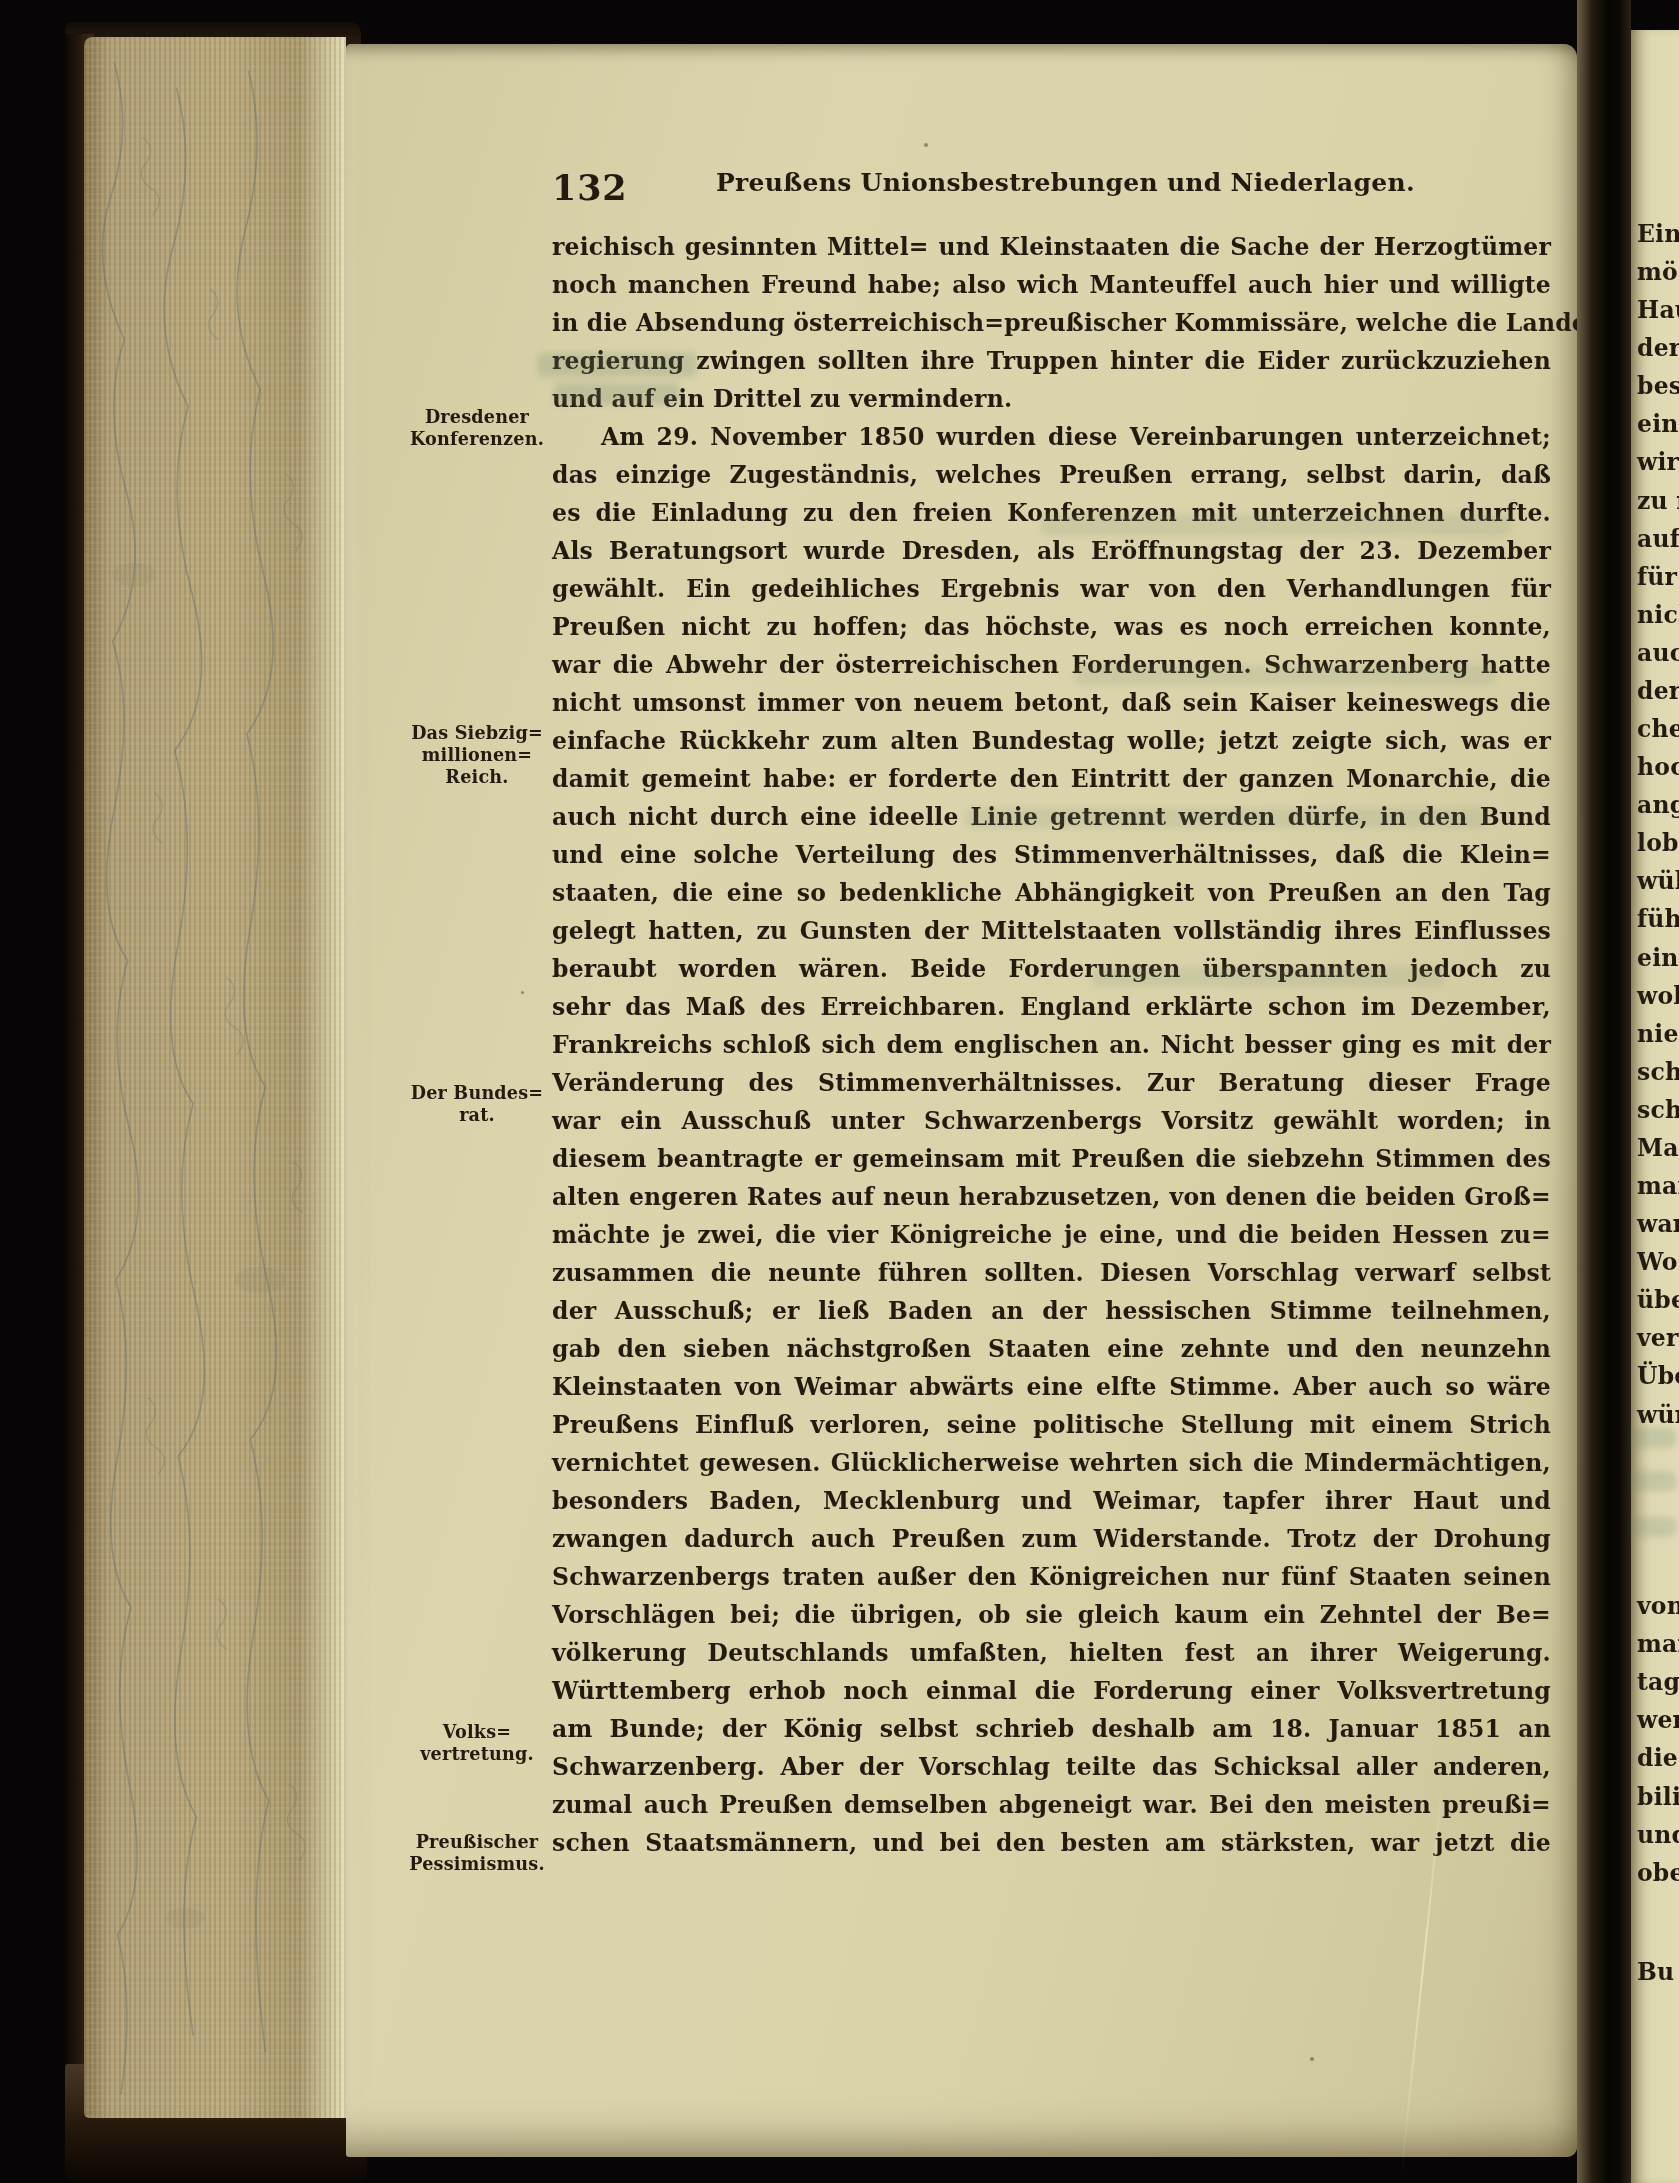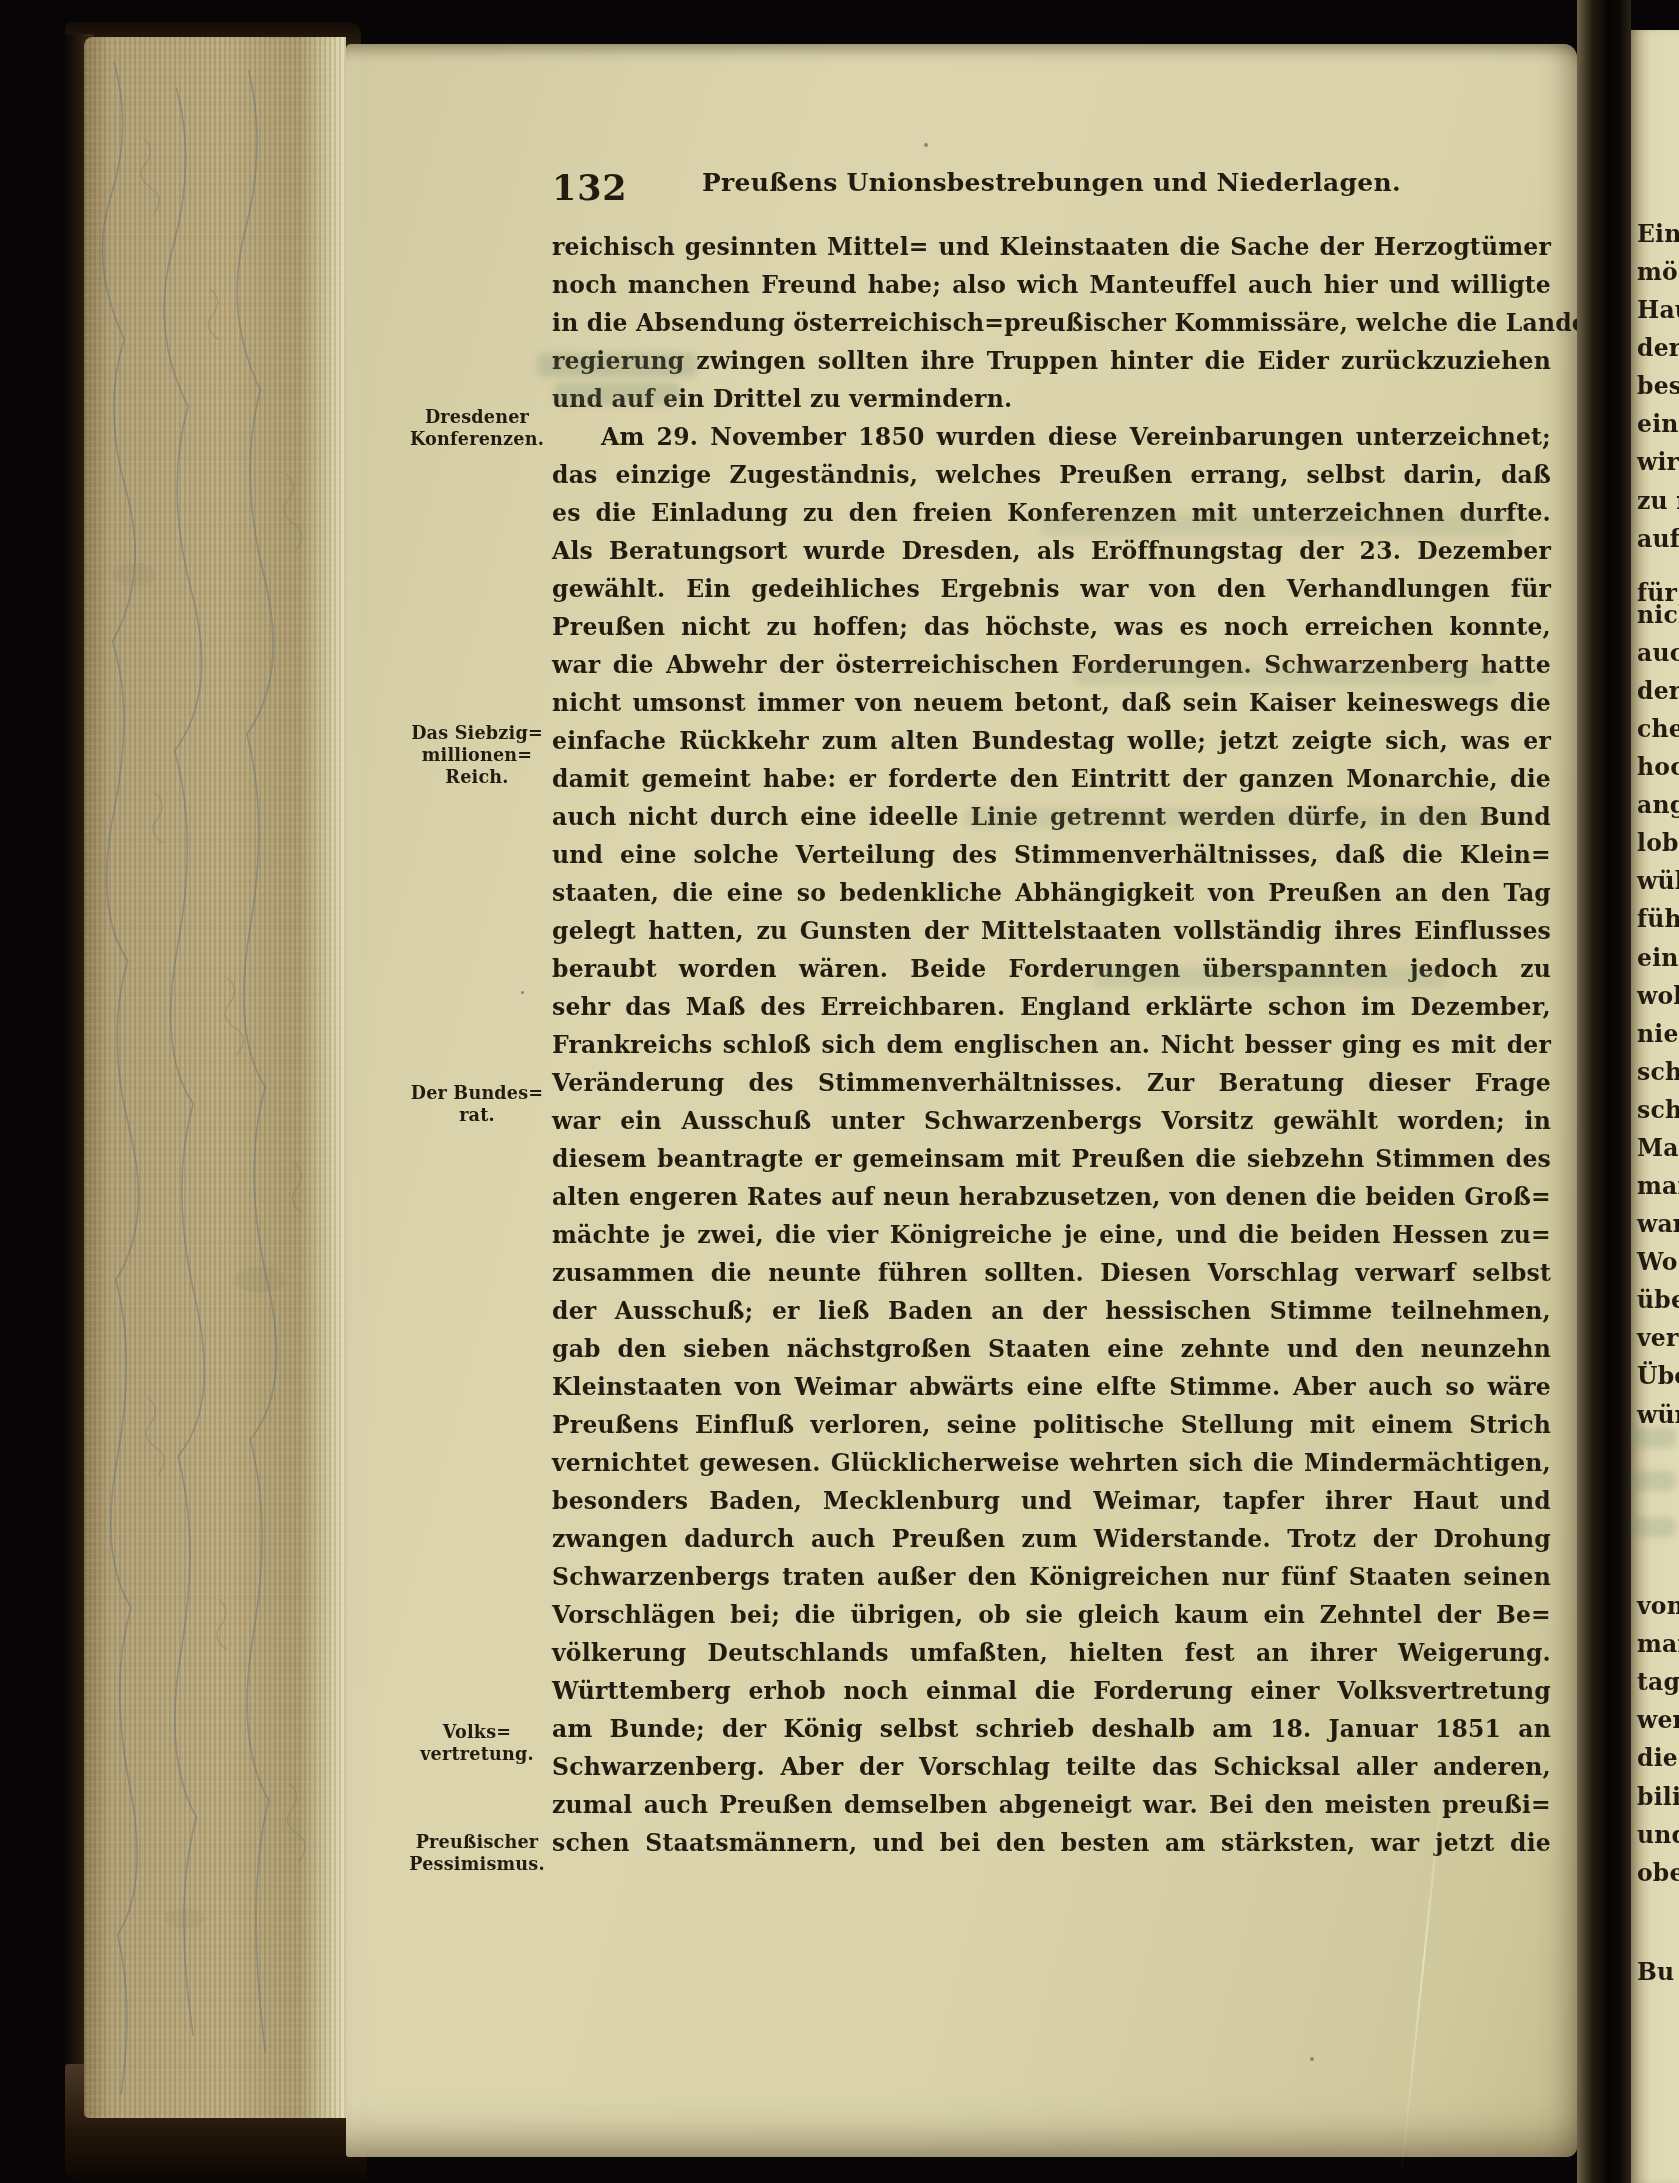--- a/index.html
+++ b/index.html
@@ -31,21 +31,21 @@
       inset 0 -40px 44px -28.6px rgba(82,66,40,.55),
       inset 13.4px 0 18.5px -11.8px rgba(255,250,222,.5);}
   .gutter{position:absolute;left:1577px;top:0;width:54px;height:2183px;
     background:linear-gradient(90deg,#6b5f46,#241c11 28%,#070503 58%,#0b0806 78%,#2a2318);}
   .facing{position:absolute;left:1631px;top:30px;width:49px;height:2153px;
     background:linear-gradient(90deg,#b7ad84,#ded8b2 40%,#e2dcb6);
     box-shadow:inset 8.4px 0 11.8px -6.7px rgba(60,50,28,.55);overflow:hidden;}
   
   .header{position:absolute;left:552px;top:165px;width:999px;height:40px;color:#241b10;}
   .pageno{position:absolute;left:0;top:1.7px;font-size:35px;font-weight:bold;letter-spacing:0.8px;}
-  .rtitle{position:absolute;left:0;top:3.4px;width:100%;text-align:center;
+  .rtitle{position:absolute;left:14px;top:3.4px;width:100%;text-align:center;
     font-size:25px;font-weight:bold;letter-spacing:0.3px;}
   .body-text{position:absolute;left:552px;top:228px;width:999px;color:#241b10;}
   .bline{box-sizing:border-box;width:100%;height:38px;line-height:38px;
     font-size:23.5px;font-weight:bold;letter-spacing:0.2px;
     text-align:justify;text-align-last:justify;white-space:nowrap;}
   .bline.flush{text-align-last:left;}
   .bline.indent{padding-left:49px;}
   .mnote{position:absolute;left:376px;width:202px;text-align:center;
     font-size:17.6px;font-weight:bold;line-height:22px;color:#241b10;letter-spacing:0.2px;}
   .frag{position:absolute;left:1637px;font-size:23.5px;font-weight:bold;color:#241b10;
@@ -166,21 +166,21 @@
 <div id="facing-frags">
     <div class="frag" style="top: 220px;">Ein</div>
     <div class="frag" style="top: 258px;">mög</div>
     <div class="frag" style="top: 296px;">Hau</div>
     <div class="frag" style="top: 334px;">der</div>
     <div class="frag" style="top: 372px;">best</div>
     <div class="frag" style="top: 410px;">ein;</div>
     <div class="frag" style="top: 448px;">wir</div>
     <div class="frag" style="top: 487px;">zu r</div>
     <div class="frag" style="top: 525px;">auf</div>
-    <div class="frag" style="top: 563px; margin-top: 16px;">für</div>
+    <div class="frag" style="top: 563px;">für</div>
     <div class="frag" style="top: 601px;">nich</div>
     <div class="frag" style="top: 639px;">auch</div>
     <div class="frag" style="top: 677px;">der</div>
     <div class="frag" style="top: 715px;">chen</div>
     <div class="frag" style="top: 753px;">hoch</div>
     <div class="frag" style="top: 791px;">ang</div>
     <div class="frag" style="top: 829px;">lobl</div>
     <div class="frag" style="top: 867px;">wüh</div>
     <div class="frag" style="top: 905px;">füh</div>
     <div class="frag" style="top: 944px;">eine</div>

